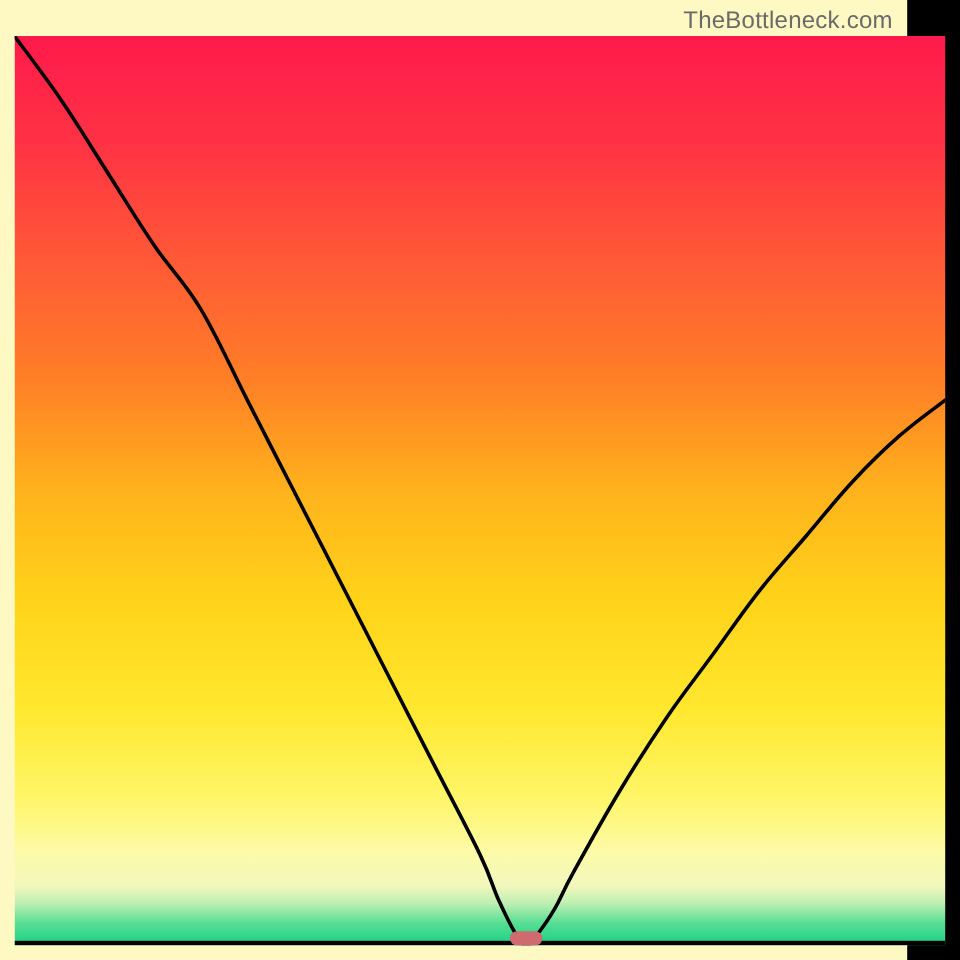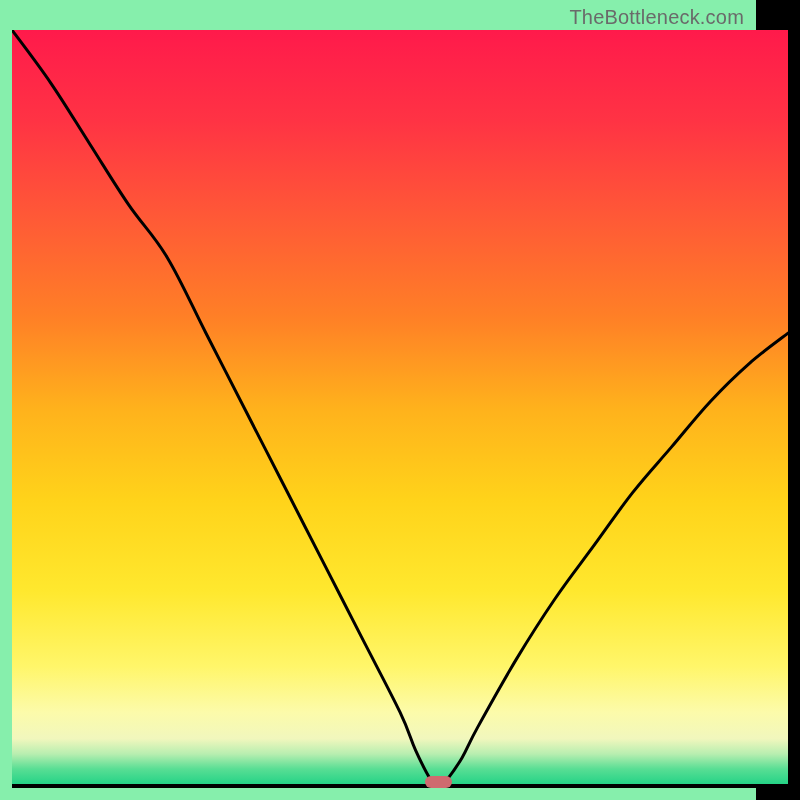--- a/index.html
+++ b/index.html
@@ -10,21 +10,21 @@
     background: #000;
     overflow: hidden;
     font-family: Arial, Helvetica, sans-serif;
   }
   .frame {
     position: absolute;
     top: 0;
     left: 0;
     width: 756px;
     height: 800px;
-    background: #86efac;
+    background: #fef9c3;
   }
   .plot {
     position: absolute;
     top: 30px;
     left: 12px;
     width: 776px;
     height: 758px;
     overflow: hidden;
   }
   .plot svg {

